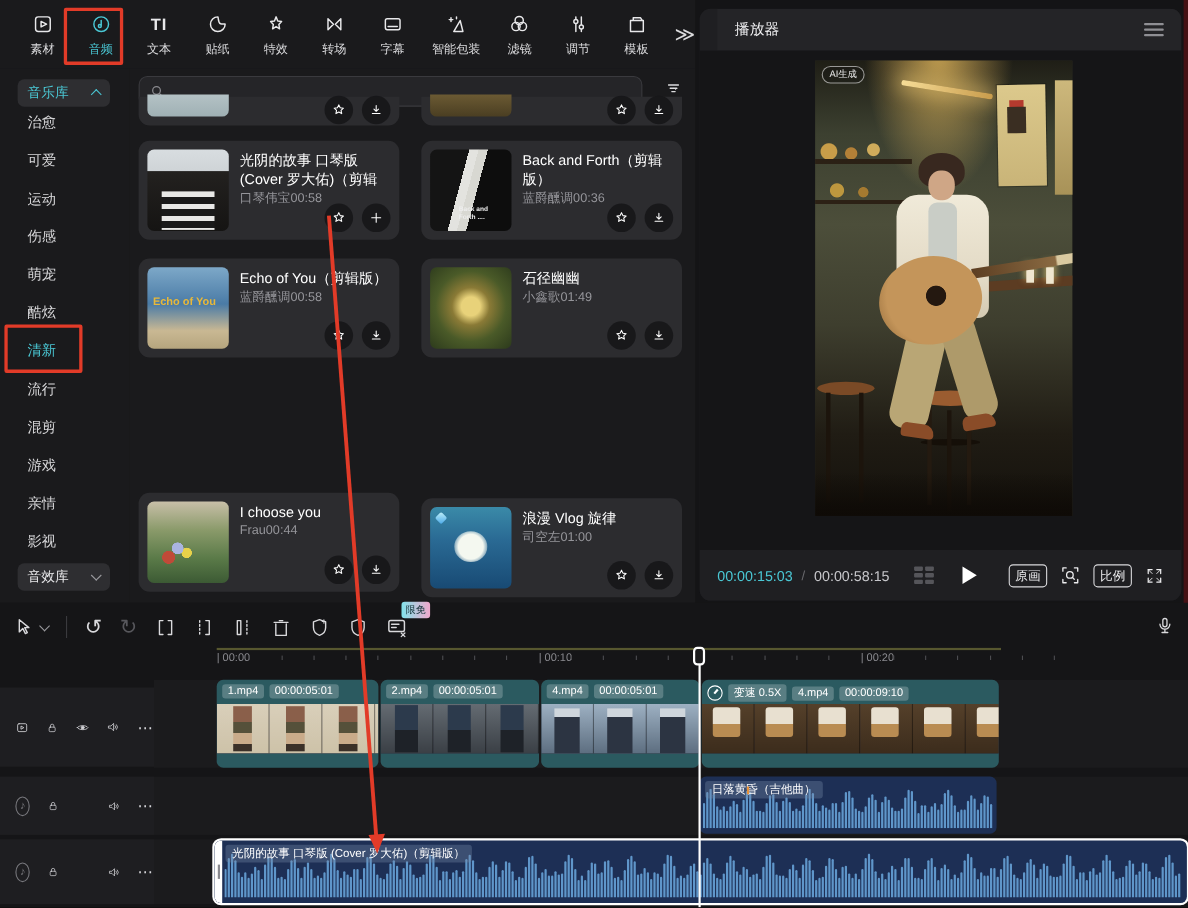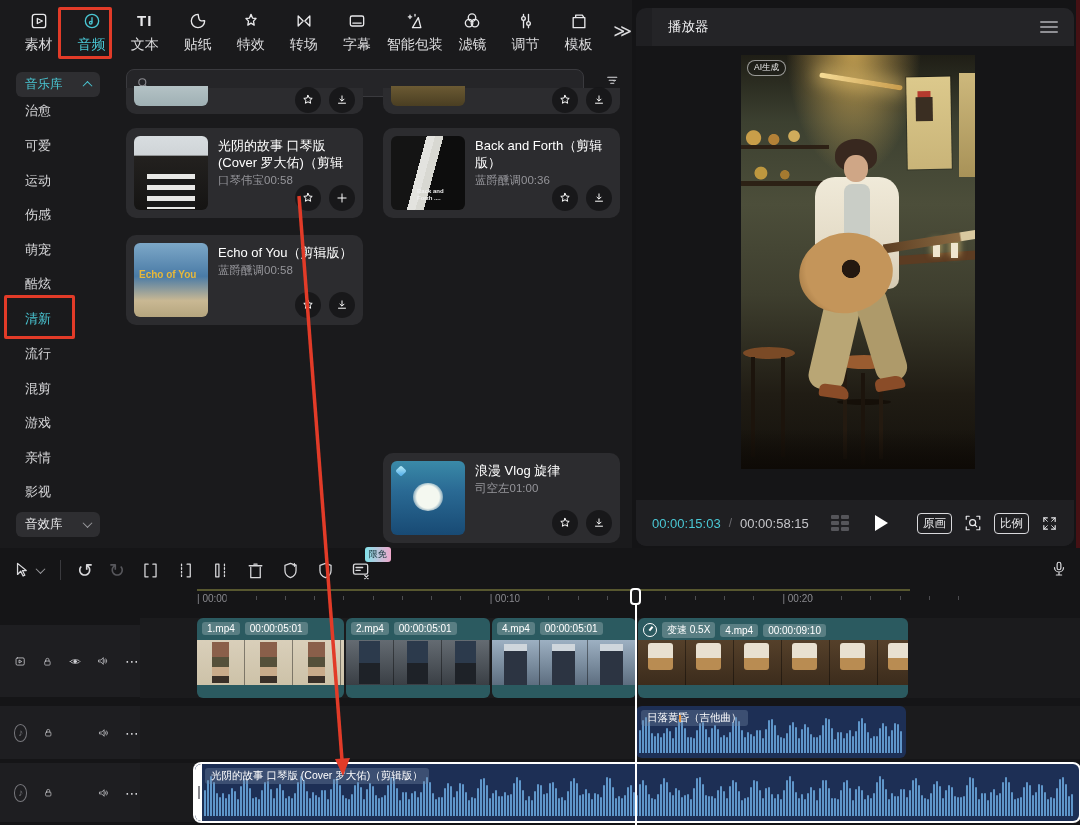--- a/index.html
+++ b/index.html
@@ -4,21 +4,21 @@
 <style>
   html,body{margin:0;padding:0;background:#0c0c0d;}
   *{box-sizing:border-box;font-family:"Liberation Sans","DejaVu Sans",sans-serif;}
   .app{position:relative;width:1080px;height:825px;background:#141416;overflow:hidden;color:#e6e6e8;}
   .abs{position:absolute;}
   svg{display:block;}
   
   .lp{position:absolute;left:0;top:0;width:632px;height:548px;background:#1a1a1c;}
   .tabs{position:absolute;left:0;top:0;width:632px;height:62px;display:flex;align-items:center;padding-left:14px;gap:4px;background:#1a1a1c;}
   .tab{width:52px;display:flex;flex-direction:column;align-items:center;gap:3px;cursor:pointer;}
-  .tab .tlabel{font-size:14px;color:#dcdcde;white-space:nowrap;text-align:center;}
+  .tab .tlabel{font-size:11px;color:#dcdcde;white-space:nowrap;text-align:center;}
   .tab.active .tlabel{color:#4ac7d4;}
   .ticon{height:24px;display:flex;align-items:center;justify-content:center;color:#e8e8ea;}
   .tab.active .ticon{color:#4ac7d4;}
   .ticon svg{stroke:currentColor;fill:none;stroke-width:1.6;stroke-linecap:round;stroke-linejoin:round;}
   .ti-text{font-size:15px;font-weight:bold;letter-spacing:1px;}
   .expand{margin-left:6px;font-size:18px;color:#dcdcde;cursor:pointer;}
   
   .sidebar{position:absolute;left:0;top:62px;width:118px;height:486px;background:#1a1a1c;}
   .libpill{position:absolute;left:16px;width:84px;height:25px;background:#2e2e31;border-radius:6px;display:flex;align-items:center;justify-content:space-between;padding:0 9px;font-size:12.5px;cursor:pointer;}
   .libpill .pl{color:#e8e8ea;}
@@ -380,22 +380,56 @@
                 <path d="M12 4l2.2 4.6 5 .6-3.7 3.4 1 5-4.5-2.5L7.5 17.6l1-5L4.8 9.2l5-.6z"></path>
               </svg>
             </span>
           <span class="cbtn">
               <svg width="14" height="14" viewBox="0 0 24 24">
                 <path d="M12 5v8M8.5 10.5L12 14l3.5-3.5M6 17.5h12"></path>
               </svg>
             </span>
         </div>
       </div>
-
-
+      <div class="card" style="left:265px;top:173px">
+        <div class="cthumb t3"></div>
+        <div class="ctitle">石径幽幽</div>
+        <div class="cmeta" style="top:28px">小鑫歌01:49</div>
+        <div class="cbtns">
+          <span class="cbtn">
+              <svg width="14" height="14" viewBox="0 0 24 24">
+                <path d="M12 4l2.2 4.6 5 .6-3.7 3.4 1 5-4.5-2.5L7.5 17.6l1-5L4.8 9.2l5-.6z"></path>
+              </svg>
+            </span>
+          <span class="cbtn">
+              <svg width="14" height="14" viewBox="0 0 24 24">
+                <path d="M12 5v8M8.5 10.5L12 14l3.5-3.5M6 17.5h12"></path>
+              </svg>
+            </span>
+        </div>
+      </div>
+
+
+      <div class="card" style="left:8px;top:386px">
+        <div class="cthumb t6"></div>
+        <div class="ctitle">I choose you</div>
+        <div class="cmeta" style="top:28px">Frau00:44</div>
+        <div class="cbtns">
+          <span class="cbtn">
+              <svg width="14" height="14" viewBox="0 0 24 24">
+                <path d="M12 4l2.2 4.6 5 .6-3.7 3.4 1 5-4.5-2.5L7.5 17.6l1-5L4.8 9.2l5-.6z"></path>
+              </svg>
+            </span>
+          <span class="cbtn">
+              <svg width="14" height="14" viewBox="0 0 24 24">
+                <path d="M12 5v8M8.5 10.5L12 14l3.5-3.5M6 17.5h12"></path>
+              </svg>
+            </span>
+        </div>
+      </div>
       <div class="card" style="left:265px;top:391px">
         <div class="cthumb t7">
             <span class="vipd"></span>
           </div>
         <div class="ctitle">浪漫 Vlog 旋律</div>
         <div class="cmeta" style="top:28px">司空左01:00</div>
         <div class="cbtns">
           <span class="cbtn">
               <svg width="14" height="14" viewBox="0 0 24 24">
                 <path d="M12 4l2.2 4.6 5 .6-3.7 3.4 1 5-4.5-2.5L7.5 17.6l1-5L4.8 9.2l5-.6z"></path>

